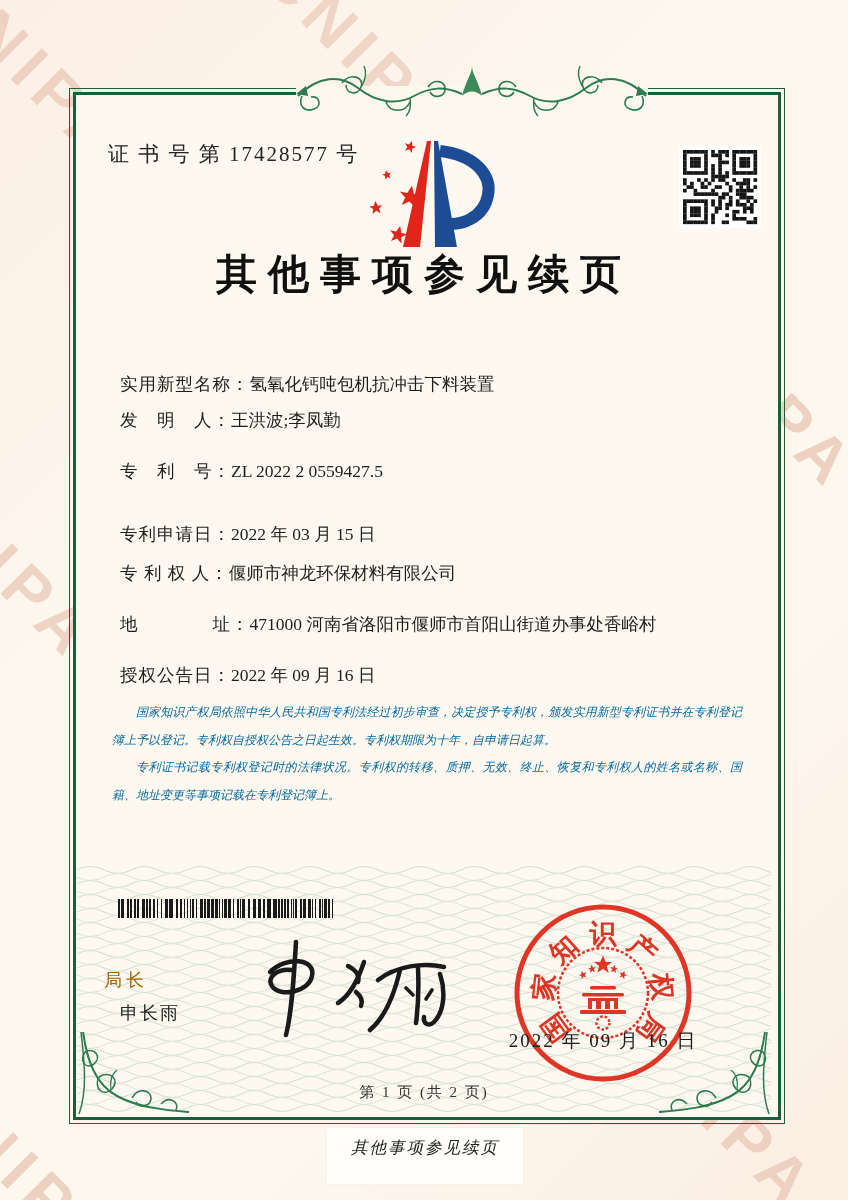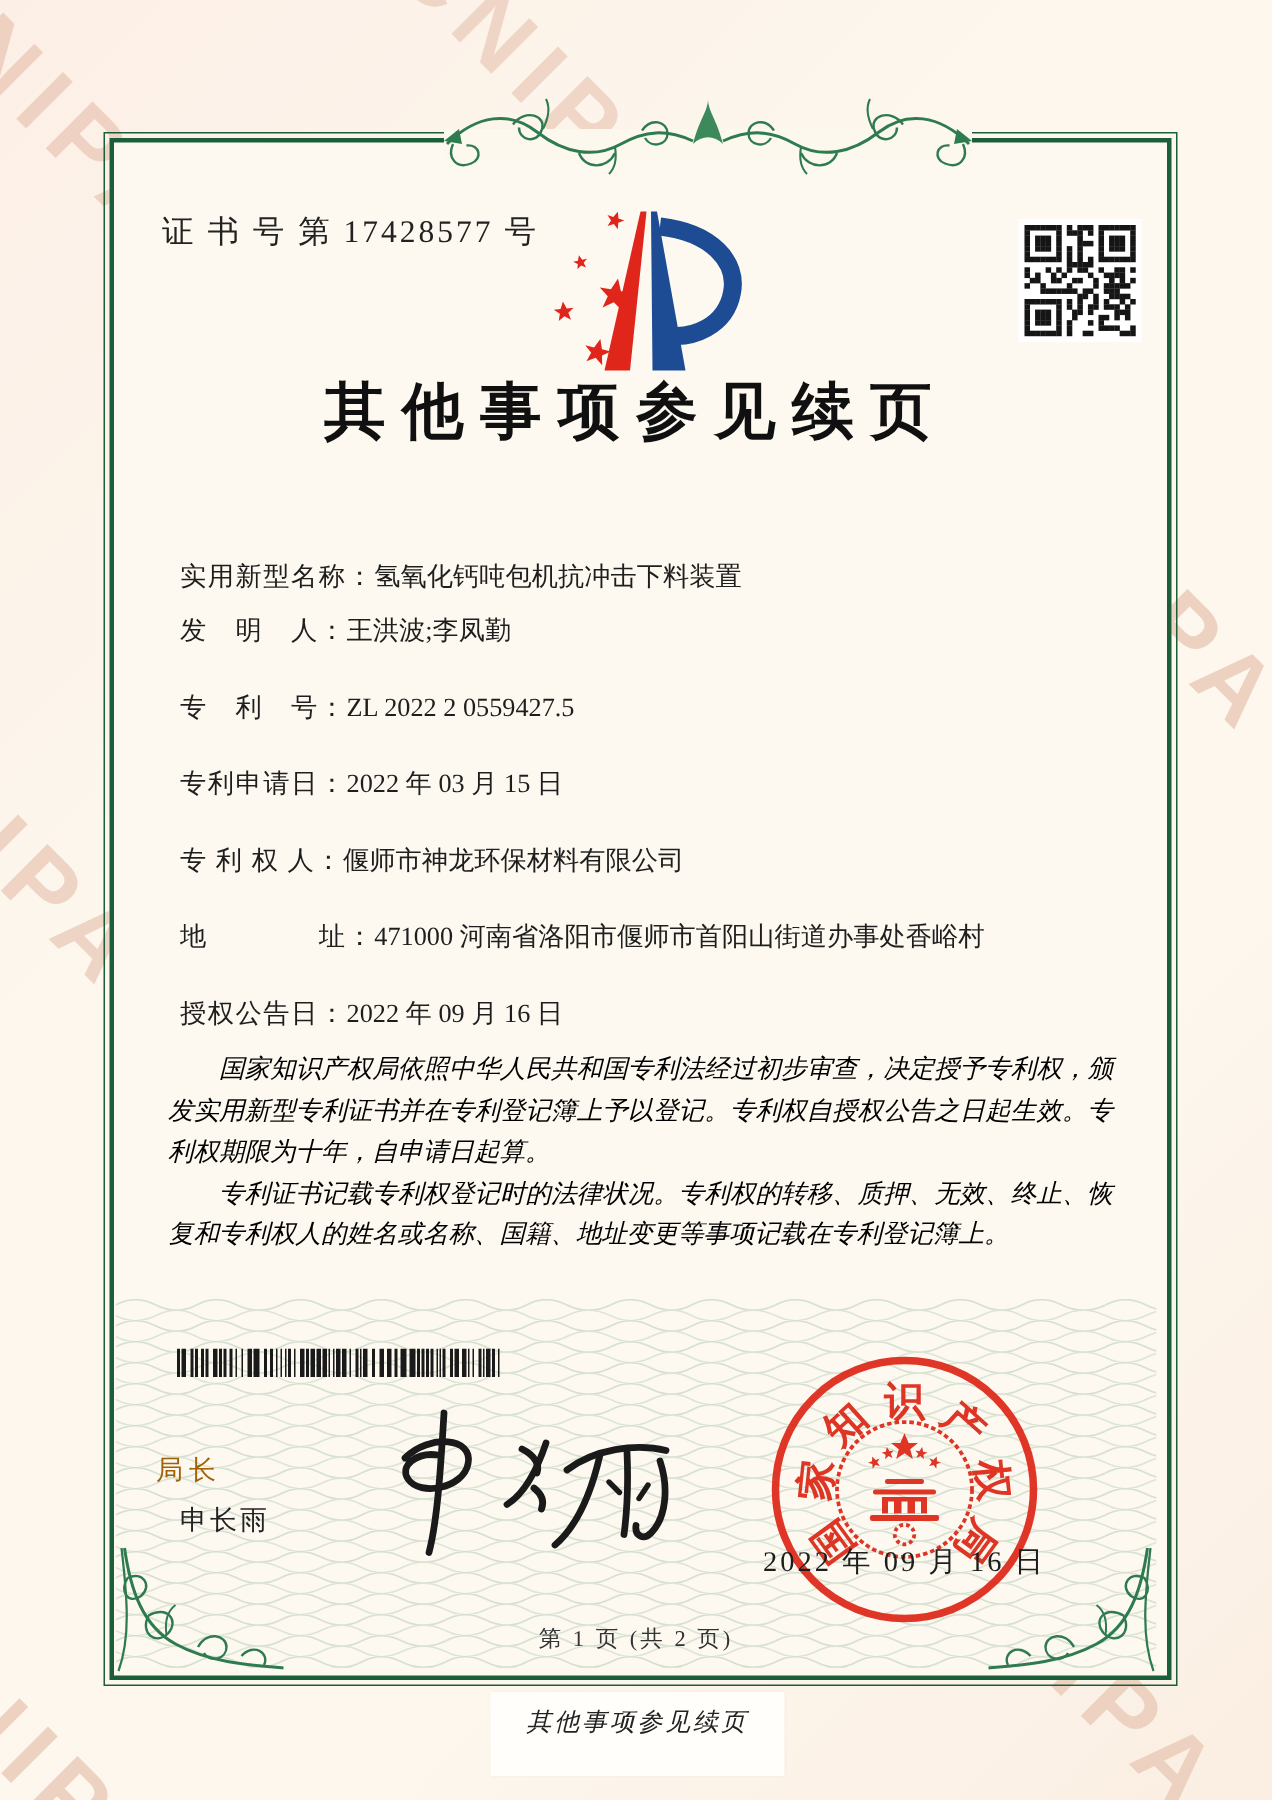--- a/index.html
+++ b/index.html
@@ -22,22 +22,22 @@
   .logo{position:absolute;left:365px;top:136px;width:175px;height:118px;}
   .qr{position:absolute;left:679px;top:146px;width:82px;height:82px;background:#fff;padding:0;}
   .title{
     position:absolute;left:73px;top:247px;width:702px;text-align:center;
     font-size:41px;font-weight:600;letter-spacing:11px;color:#101010;
   }
   .fields{position:absolute;left:120px;top:356px;width:600px;font-size:17.5px;color:#1e1e1e;}
   .frow{position:absolute;left:0;white-space:nowrap;}
   .frow .lab{letter-spacing:1px;}
   .grant-no{position:absolute;left:318px;top:0;white-space:nowrap;}
-  .paras{position:absolute;left:112px;top:699px;width:630px;font-size:17px;line-height:27.5px;
-    text-align:justify;color:#000000;font-style:italic;}
+  .paras{position:absolute;left:112px;top:699px;width:630px;font-size:12px;line-height:27.5px;
+    text-align:justify;color:#0369a1;font-style:italic;}
   .paras p{margin:0;text-indent:2em;}
   .guilloche{position:absolute;left:77px;top:866px;width:694px;height:246px;pointer-events:none;}
   .barcode{position:absolute;left:118px;top:899px;width:219px;height:19px;}
   .signer-title{position:absolute;left:104px;top:968px;font-size:18px;letter-spacing:4px;color:#a16207;}
   .signer-name{position:absolute;left:120px;top:1001px;font-size:18px;letter-spacing:2px;color:#222;}
   .signature{position:absolute;left:248px;top:936px;width:205px;height:102px;}
   .seal{position:absolute;left:512px;top:902px;width:182px;height:182px;}
   .seal-date{position:absolute;left:505px;top:1028px;width:196px;text-align:center;
     font-size:19px;letter-spacing:2px;color:#1d1d1d;font-weight:500;}
   .page-num{position:absolute;left:73px;top:1083px;width:702px;text-align:center;
@@ -362,21 +362,21 @@
 <div class="fields">
   <div class="frow" style="top:16px">
     <span class="lab">实用新型名称：</span><span>氢氧化钙吨包机抗冲击下料装置</span>
   </div>
   <div class="frow" style="top:52px">
     <span class="lab">发　明　人：</span><span>王洪波;李凤勤</span>
   </div>
   <div class="frow" style="top:103px">
     <span class="lab">专　利　号：</span><span>ZL 2022 2 0559427.5</span>
   </div>
-  <div class="frow" style="top:154px">
+  <div class="frow" style="top:166px">
     <span class="lab">专利申请日：</span><span>2022 年 03 月 15 日</span>
   </div>
   <div class="frow" style="top:205px">
     <span class="lab">专 利 权 人：</span><span>偃师市神龙环保材料有限公司</span>
   </div>
   <div class="frow" style="top:256px">
     <span class="lab">地　　　　址：</span><span>471000 河南省洛阳市偃师市首阳山街道办事处香峪村</span>
   </div>
   <div class="frow" style="top:307px">
     <span class="lab">授权公告日：</span><span>2022 年 09 月 16 日</span>

